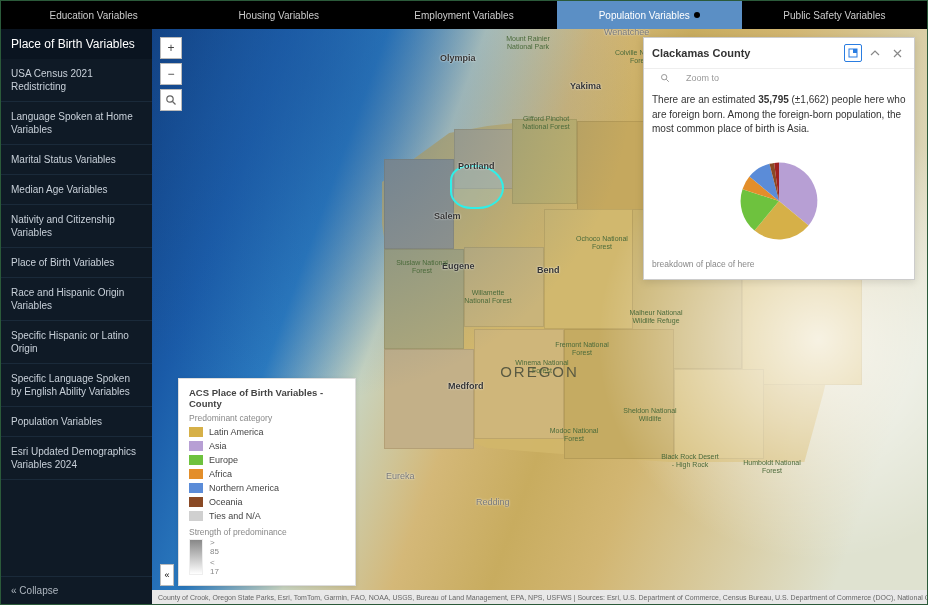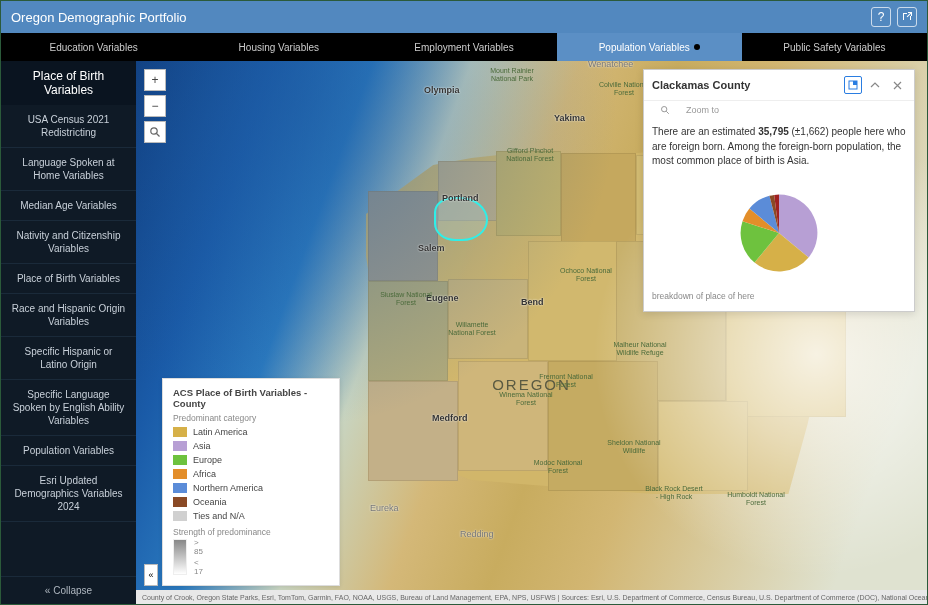--- a/index.html
+++ b/index.html
@@ -7,21 +7,21 @@
 .app { width: 928px; height: 605px; display: flex; flex-direction: column; border: 1px solid #2b5a3a; }
 .header { height: 32px; background: #5288bf; color: #fff; display: flex; align-items: center; justify-content: space-between; padding: 0 10px; }
 .header h1 { font-size: 13px; font-weight: 500; }
 .header .hbtns { display: flex; gap: 6px; }
 .header .hbtn { width: 20px; height: 20px; border: 1px solid rgba(255,255,255,0.7); border-radius: 3px; display: flex; align-items: center; justify-content: center; font-size: 12px; cursor: pointer; }
 .tabs { height: 28px; background: #000; display: flex; color: #ccc; font-size: 10px; }
 .tab { flex: 1; display: flex; align-items: center; justify-content: center; cursor: pointer; position: relative; }
 .tab.active { background: #5b8fc5; color: #fff; }
 .tab .dot { width: 6px; height: 6px; background: #000; border-radius: 50%; margin-left: 4px; }
 .body { flex: 1; display: flex; min-height: 0; }
-.sidebar { width: 135px; background: #0f1a26; color: #d8dde3; display: flex; flex-direction: column; font-size: 10px; text-align: center; }
+.sidebar { width: 151px; background: #0f1a26; color: #d8dde3; display: flex; flex-direction: column; font-size: 10px; }
 .sidebar h2 { font-size: 12px; font-weight: 500; padding: 8px 10px; background: #0a1420; color: #fff; }
 .sbitems { flex: 1; overflow-y: auto; }
 .sbitem { padding: 8px 10px; border-bottom: 1px solid #1a2a3a; cursor: pointer; line-height: 1.3; color: #c8d0d9; }
 .collapse { padding: 8px 10px; border-top: 1px solid #1a2a3a; font-size: 10px; color: #aeb6bf; cursor: pointer; }
 .mapwrap { flex: 1; position: relative; background: linear-gradient(110deg, #0e3a7a 0%, #1a5ba8 14%, #2b7abf 24%, #c8d4c0 34%, #d4b878 45%, #c8ac5f 55%, #d2b672 65%, #dfe2d0 90%); overflow: hidden; }
 .mapbg { position:absolute; inset:0; }
 .orland { position:absolute; left:230px; top:90px; width:480px; height:350px; background:#d1b66a; clip-path: polygon(0% 18%, 8% 10%, 14% 4%, 22% 2%, 35% 0%, 48% 2%, 60% 0%, 98% 2%, 100% 36%, 96% 54%, 92% 78%, 88% 98%, 60% 98%, 40% 96%, 22% 94%, 10% 88%, 4% 70%, 2% 48%, 0% 30%); opacity:0.92; }
 .cpatch { position:absolute; border:1px solid rgba(120,100,50,0.2); }
 .cpatch.a { left:232px; top:130px; width:70px; height:90px; background:#9f9a8a; }
 .cpatch.b { left:302px; top:100px; width:60px; height:60px; background:#c0b088; }
@@ -63,33 +63,20 @@
 .popup .pbtn.min { border:none; }
 .popup .zoomto { padding:4px 16px; display:flex; align-items:center; gap:16px; color:#999; font-size:9px; cursor:pointer; }
 .popup .desc { padding:6px 8px; line-height:1.45; }
 .popup .pie { display:flex; justify-content:center; padding:10px 0 6px; }
 .popup .piesub { padding:4px 8px 10px; color:#888; font-size:8.5px; }
 </style>
 </head>
 <body>
 
 <div class="app">
-  <div class="header">
-    <h1>Oregon Demographic Portfolio</h1>
-    <div class="hbtns">
-      <div class="hbtn">
-          <span>?</span>
-        </div>
-      <div class="hbtn">
-        <svg width="12" height="12" viewBox="0 0 12 12">
-            <path d="M2 2h4v1H3v6h6V5h1v4H2z M7 1h4v4h-1V2.7L6.4 6.3 5.7 5.6 9.3 2H7z" fill="#fff"></path>
-          </svg>
-      </div>
-    </div>
-  </div>
 
   <div class="tabs">
     <div class="tab">
         <span>Education Variables</span>
       </div>
     <div class="tab">
         <span>Housing Variables</span>
       </div>
     <div class="tab">
         <span>Employment Variables</span>
@@ -102,20 +89,21 @@
         <span>Public Safety Variables</span>
       </div>
   </div>
 
   <div class="body">
     <div class="sidebar">
       <h2>Place of Birth Variables</h2>
       <div class="sbitems">
         <div class="sbitem">USA Census 2021 Redistricting</div>
         <div class="sbitem">Language Spoken at Home Variables</div>
+        <div class="sbitem">Marital Status Variables</div>
         <div class="sbitem">Median Age Variables</div>
         <div class="sbitem">Nativity and Citizenship Variables</div>
         <div class="sbitem">Place of Birth Variables</div>
         <div class="sbitem">Race and Hispanic Origin Variables</div>
         <div class="sbitem">Specific Hispanic or Latino Origin</div>
         <div class="sbitem">Specific Language Spoken by English Ability Variables</div>
         <div class="sbitem">Population Variables</div>
         <div class="sbitem">Esri Updated Demographics Variables 2024</div>
       </div>
       <div class="collapse">« <span>Collapse</span></div>

